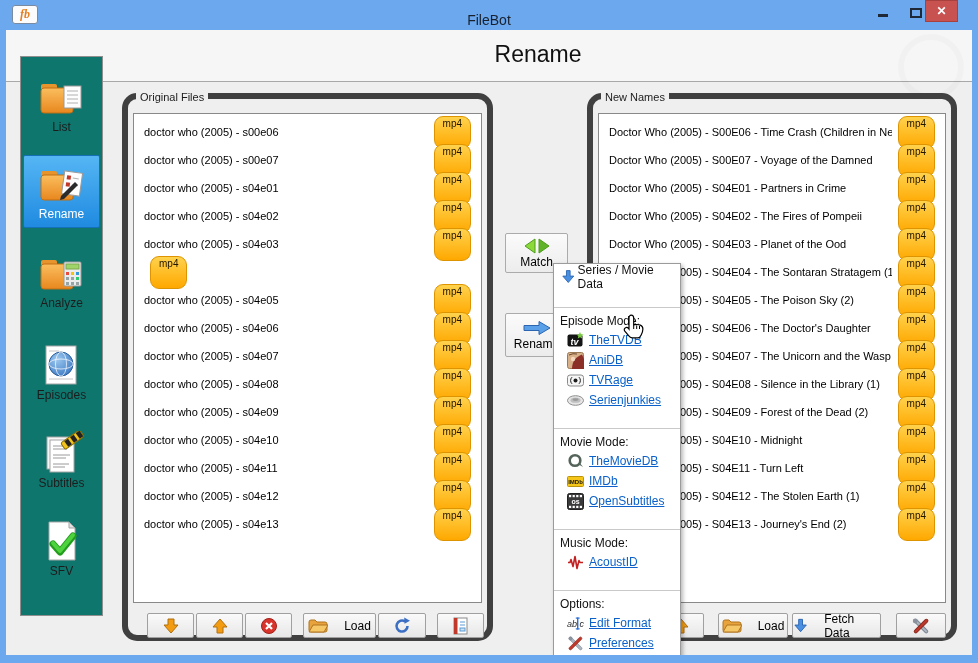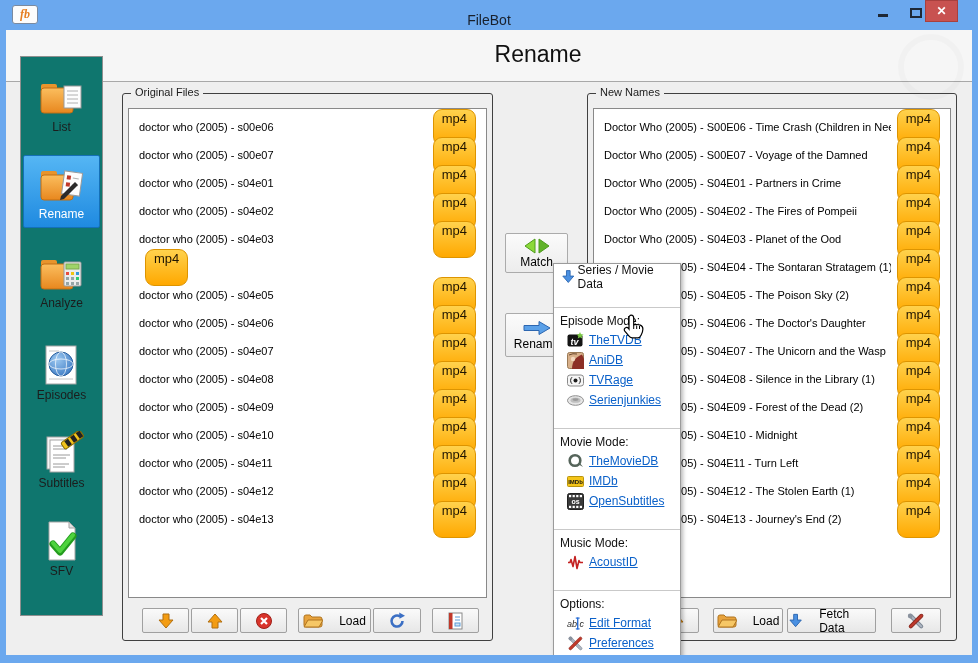--- a/index.html
+++ b/index.html
@@ -27,30 +27,30 @@
   .sidebar { position:absolute; left:14px; top:26px; width:83px; height:560px; background:#0f766e; border:1px solid #8f8f8f; }
   .side-item { position:absolute; left:3px; width:75px; text-align:center; cursor:default; }
   .side-item svg { display:block; margin:2px auto 1px; }
   .side-label { font-size:12px; color:#1c1c1c; }
   .side-item.selected { left:2px; width:77px; border:1px solid #1470b8; border-radius:2px;
       background:linear-gradient(#55b6f4,#1f8ae0); padding:8px 0 6px; }
   .side-item.selected .side-label { color:#fff; }
   #si-list{top:20px} #si-rename{top:98px} #si-analyze{top:196px}
   #si-episodes{top:286px} #si-subtitles{top:372px} #si-sfv{top:462px}
   
-  .group { position:absolute; top:63px; height:548px; border:1px solid #404040; border-radius:3px; }
+  .group { position:absolute; top:63px; height:548px; border:6px solid #404040; border-radius:15px; }
   #of-group { left:116px; width:371px; }
   #nn-group { left:581px; width:370px; }
   .legend { position:absolute; top:-8px; left:8px; background:#efefef; padding:0 4px; font-size:11px; color:#1c1c1c; }
   .listbox { position:absolute; left:5px; top:14px; right:5px; height:490px; background:#fff;
              border:1px solid #898989; overflow:hidden; padding-top:4px; }
   .file-row { display:flex; align-items:center; height:28px; padding:0 10px; }
   .file-name { flex:1; font-size:11px; color:#000; white-space:nowrap; overflow:hidden; }
   .ext-badge { flex:none; margin-left:6px; background:linear-gradient(#FFD24D,#FFA800); border:1px solid #DD9400;
-               border-radius:9px; padding:1px 8px 19px; font-size:13px; color:#201500; }
+               border-radius:9px; padding:1px 8px 19px; font-size:10px; color:#201500; }
   
   .tb-btn { position:absolute; top:514px; height:25px; border:1px solid #a0a0a0; border-radius:2px;
             background:linear-gradient(#fafafa,#e7e7e7); display:flex; align-items:center; justify-content:center;
             gap:16px; font-size:12px; color:#000; cursor:default; }
   .tb-btn svg { display:block; }
   
   #of-down{left:19px;width:47px} #of-up{left:68px;width:47px} #of-del{left:117px;width:47px}
   #of-load{left:175px;width:73px} #of-refresh{left:250px;width:48px} #of-note{left:309px;width:47px}
   
   #nn-down{left:15px;width:46px} #nn-up{left:65px;width:46px} #nn-load{left:125px;width:70px}

